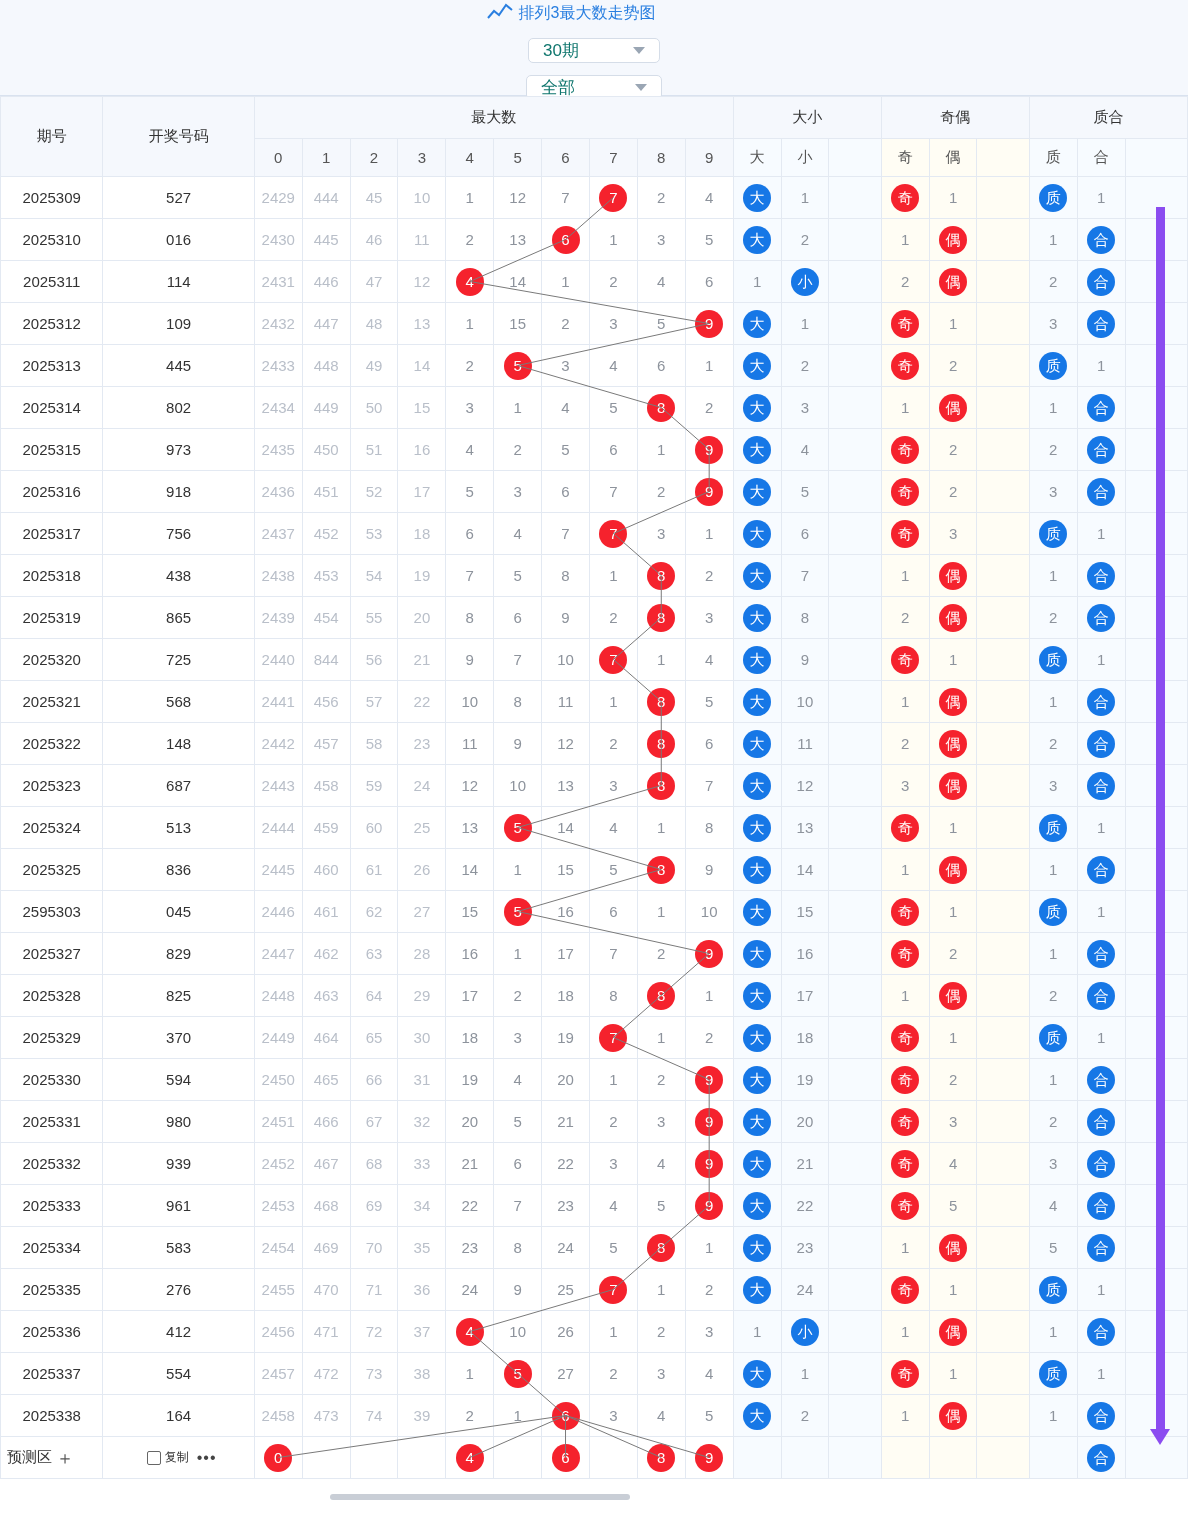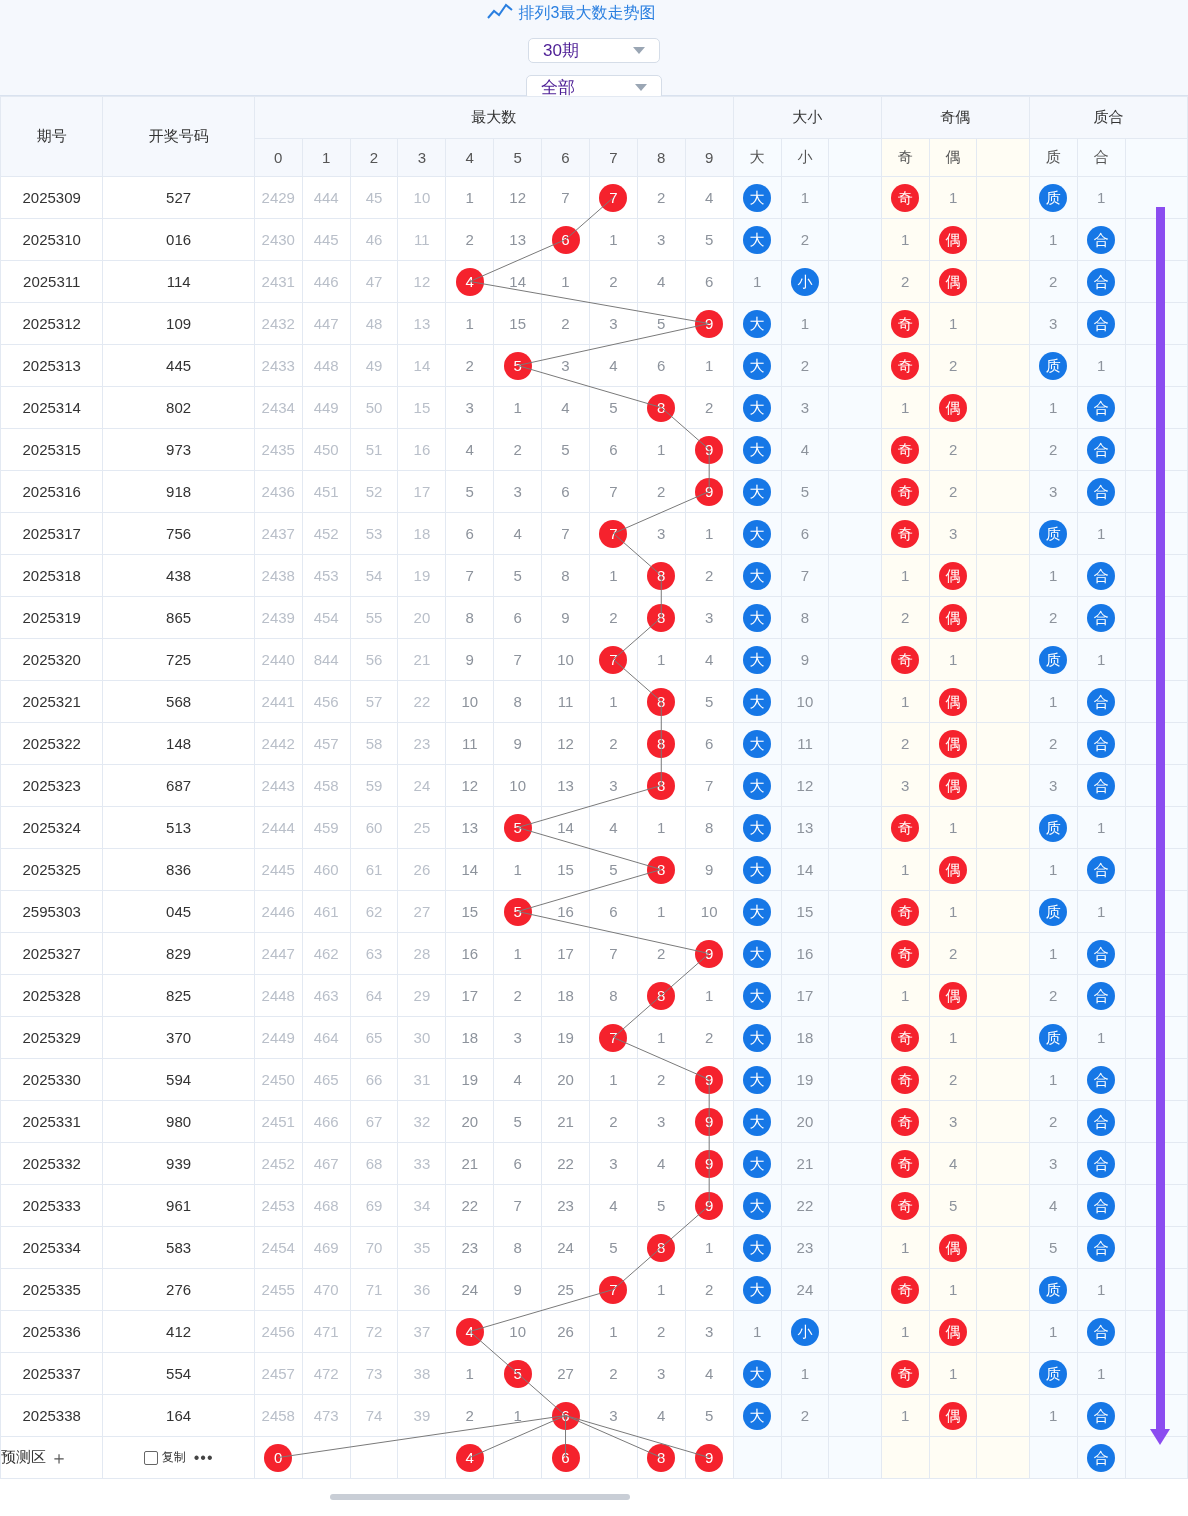--- a/index.html
+++ b/index.html
@@ -41,21 +41,21 @@
     height: 46px;
     min-width: 132px;
     border: 1px solid #d5dde8;
     border-radius: 5px;
     background: #fff;
     display: flex;
     align-items: center;
     justify-content: space-between;
     padding: 0 14px;
     font-size: 17px;
-    color: #4c1d95;
+    color: #0f766e;
   }
   .select-box.wide { min-width: 136px; }
   .caret {
     width: 0; height: 0;
     border-left: 6px solid transparent;
     border-right: 6px solid transparent;
     border-top: 7px solid #9aa6b4;
     margin-left: 12px;
   }
   .label-qh {
@@ -163,21 +163,21 @@
   .lines {
     position: absolute;
     top: 0; left: 0;
     pointer-events: none;
   }
 
   
   .predict td { height: 46px; background:#fff; }
   .predict-label {
     display:flex; align-items:center; justify-content:flex-start;
-    gap:4px; font-size:15px; color:#333;
+    gap:4px; padding-left:6px; font-size:15px; color:#333;
   }
   .plus { color:#555; font-size:18px; }
   .copy-btn { display:flex; align-items:center; gap:4px; color:#333; font-size:12px;}
   .copy-ico { width:14px;height:14px;border:1.5px solid #666; border-radius:2px; display:inline-block;}
   .dots { letter-spacing:1px; color:#444; font-size:16px; }
 
   
   .arrow-col {
     position: absolute;
     width: 14px;

